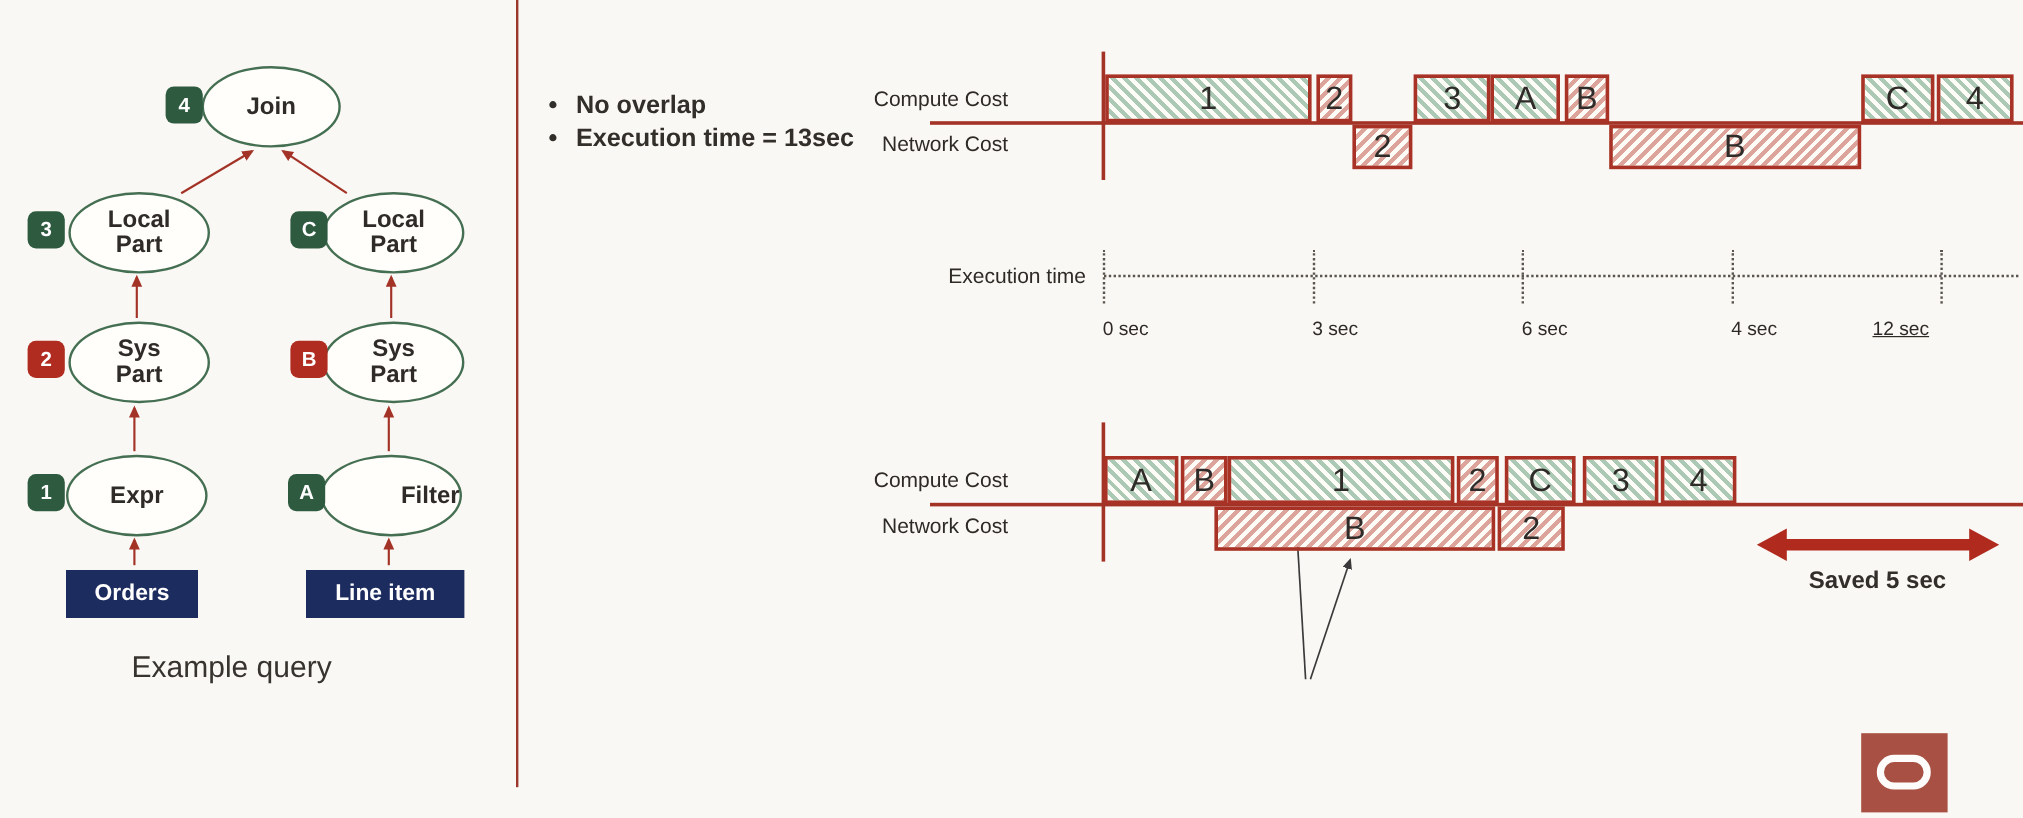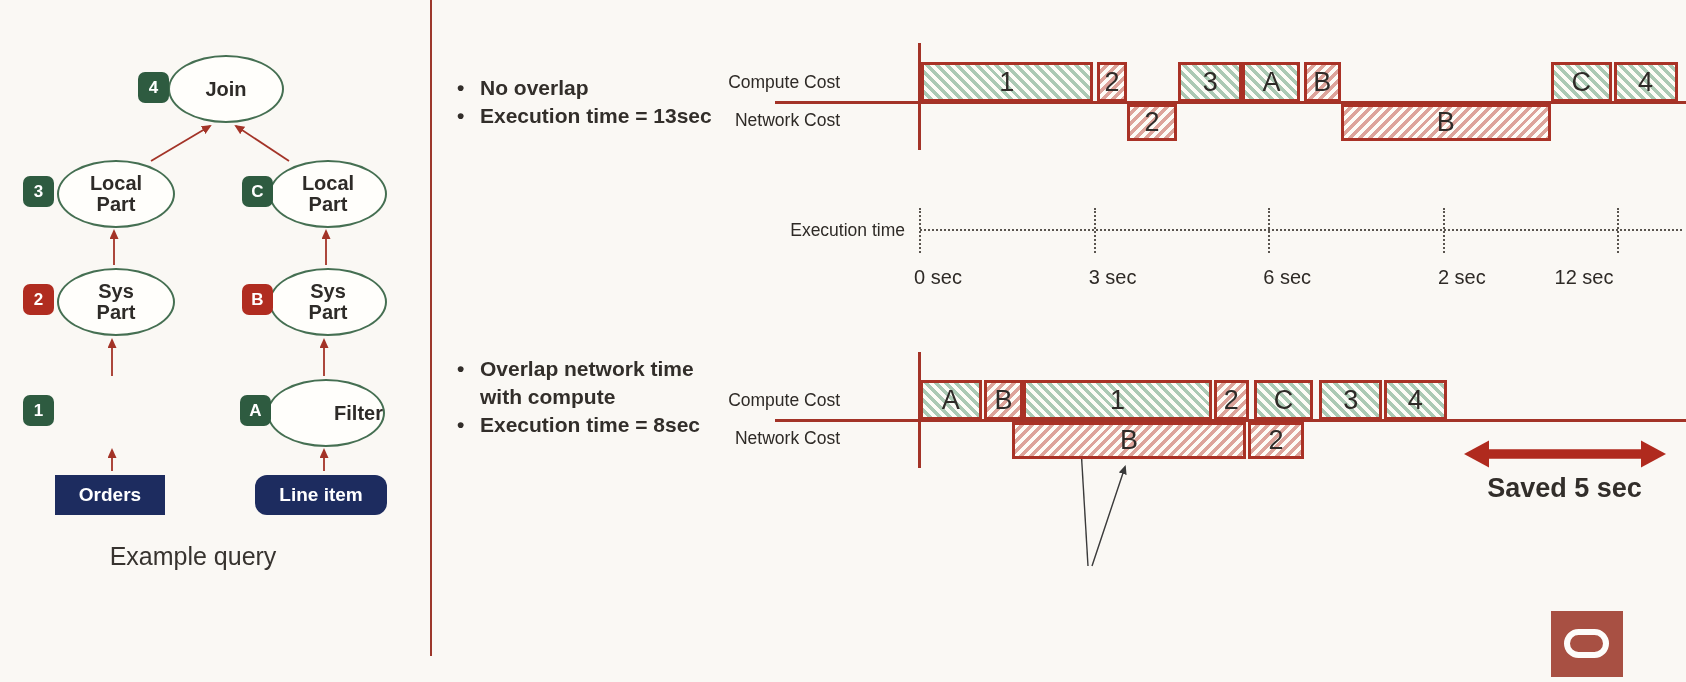--- a/index.html
+++ b/index.html
@@ -33,21 +33,21 @@
   #b-local-l{left:23px;  top:176px;}
   #b-local-r{left:242px; top:176px;}
   #b-sys-l{left:23px;  top:284px;}
   #b-sys-r{left:242px; top:284px;}
   #b-expr{left:23px;  top:395px;}
   #b-filter{left:240px; top:395px;}
 
   .table-box{position:absolute; top:475px; height:40px; background:#1d2c5f; color:#fff;
              font-weight:bold; font-size:19px; display:flex; align-items:center; justify-content:center;}
   #tb-orders{left:55px; width:110px;}
-  #tb-lineitem{left:255px; width:132px;border-radius:12px;}
+  #tb-lineitem{left:255px; width:132px;}
   .caption{position:absolute; left:33px; top:542px; width:320px; text-align:center;
            font-size:25px; color:#37332f;}
 
   
   .bullets{position:absolute; font-weight:bold; font-size:21px; color:#322e2a; line-height:28px;}
   #bullets-1{left:452px; top:74px; width:300px;}
   #bullets-2{left:452px; top:355px; width:272px;}
   .bullet-row{position:relative; padding-left:28px;}
   .bullet-row::before{content:"\2022"; position:absolute; left:5px; top:0;}
 
@@ -69,25 +69,25 @@
   #bars-2{left:920px; top:380px;}
   .bar{position:absolute; box-sizing:border-box; border:3px solid #a93226;
        display:flex; align-items:center; justify-content:center;
        font-size:27px; color:#2f2b28;}
   .bar.green{background:repeating-linear-gradient(45deg,#fdfcf7 0px,#fdfcf7 3.5px,#abc9b4 3.5px,#abc9b4 7px);}
   .bar.red{background:repeating-linear-gradient(135deg,#fdfcf7 0px,#fdfcf7 3.5px,#dda49b 3.5px,#dda49b 7px);}
 
   
   .dotline{position:absolute; left:920px; top:229px; width:762px; border-top:2px dotted #5a554f;}
   .tick{position:absolute; top:208px; height:45px; width:0; border-left:2px dotted #5a554f;}
-  .tick-label{position:absolute; top:266px; width:80px; text-align:center; font-size:20px; color:#2e2a26;}
+  .tick-label{position:absolute; top:266px; width:80px; text-align:center; font-size:16px; color:#2e2a26;}
 
   
   .saved-label{position:absolute; left:1462px; top:473px; width:205px; text-align:center;
-               font-weight:bold; font-size:27px; color:#322e2a;}
+               font-weight:bold; font-size:20px; color:#322e2a;}
   .annotation{position:absolute; left:795px; top:579px; width:510px; text-align:center;
               font-size:19.5px; line-height:27.5px; color:#35312d;}
   .logo{position:absolute; left:1551px; top:611px; width:72px; height:66px; background:#a85043;}
   .logo-ring{position:absolute; left:13px; top:18px; width:33px; height:17px;
              border:6px solid #fdfcfa; border-radius:16px;}
 </style>
 </head>
 <body>
 
 <div class="slide">
@@ -131,43 +131,42 @@
   </div>
   <div class="node" id="n-local-r">
     <span class="nlabel two-line">Local Part</span>
   </div>
   <div class="node" id="n-sys-l">
     <span class="nlabel two-line">Sys Part</span>
   </div>
   <div class="node" id="n-sys-r">
     <span class="nlabel two-line">Sys Part</span>
   </div>
+  <div class="node" id="n-expr">
+    <span class="nlabel">Expr</span>
+  </div>
   <div class="node" id="n-filter">
     <span class="nlabel">Filter</span>
   </div>
 
   <div class="badge green" id="b-join">4</div>
   <div class="badge green" id="b-local-l">3</div>
   <div class="badge green" id="b-local-r">C</div>
   <div class="badge red" id="b-sys-l">2</div>
   <div class="badge red" id="b-sys-r">B</div>
   <div class="badge green" id="b-expr">1</div>
   <div class="badge green" id="b-filter">A</div>
 
   <div class="table-box" id="tb-orders">Orders</div>
   <div class="table-box" id="tb-lineitem">Line item</div>
   <div class="caption">Example query</div>
 
   <div class="bullets" id="bullets-1">
     <div class="bullet-row"><span>No overlap</span></div>
     <div class="bullet-row"><span>Execution time = 13sec</span></div>
-  </div>
-  <div class="bullets" id="bullets-2">
-    <div class="bullet-row"><span>Overlap network time with compute</span></div>
-    <div class="bullet-row"><span>Execution time = 8sec</span></div>
   </div>
 
   <div class="row-label" id="rl-compute-1">Compute Cost</div>
   <div class="row-label" id="rl-network-1">Network Cost</div>
   <div class="axis-v" id="axisv-1"></div>
   <div class="hline" id="hline-1"></div>
   <div class="bars" id="bars-1">
       <div class="bar green" style="left: 0px; width: 171.7px; top: 0px; height: 40px;">1</div>
       <div class="bar red" style="left: 175.8px; width: 30.3px; top: 0px; height: 40px;">2</div>
       <div class="bar green" style="left: 257.2px; width: 64px; top: 0px; height: 40px;">3</div>
@@ -182,23 +181,23 @@
   <div class="row-label" id="exec-label">Execution time</div>
   <div class="dotline"></div>
   <div id="ticks">
       <div class="tick" style="left: 919px;"></div>
       <div class="tick-label" style="left: 898px;">0 sec</div>
       <div class="tick" style="left: 1093.6px;"></div>
       <div class="tick-label" style="left: 1072.6px;">3 sec</div>
       <div class="tick" style="left: 1268.2px;"></div>
       <div class="tick-label" style="left: 1247.2px;">6 sec</div>
       <div class="tick" style="left: 1442.8px;"></div>
-      <div class="tick-label" style="left: 1421.8px;">2 sec</div>
+      <div class="tick-label" style="left: 1421.8px;">4 sec</div>
       <div class="tick" style="left: 1617.4px;"></div>
-      <div class="tick-label" style="left: 1544px;">12 sec</div>
+      <div class="tick-label" style="left: 1544px; text-decoration: underline;">12 sec</div>
     </div>
 
   <div class="row-label" id="rl-compute-2">Compute Cost</div>
   <div class="row-label" id="rl-network-2">Network Cost</div>
   <div class="axis-v" id="axisv-2"></div>
   <div class="hline" id="hline-2"></div>
   <div class="bars" id="bars-2">
       <div class="bar green" style="left: 0px; width: 61.7px; top: 0px; height: 40px;">A</div>
       <div class="bar red" style="left: 64px; width: 39px; top: 0px; height: 40px;">B</div>
       <div class="bar green" style="left: 103px; width: 189.2px; top: 0px; height: 40px;">1</div>

